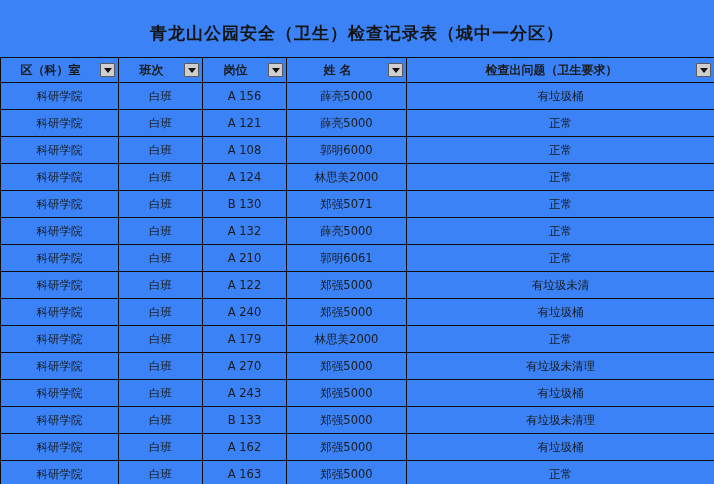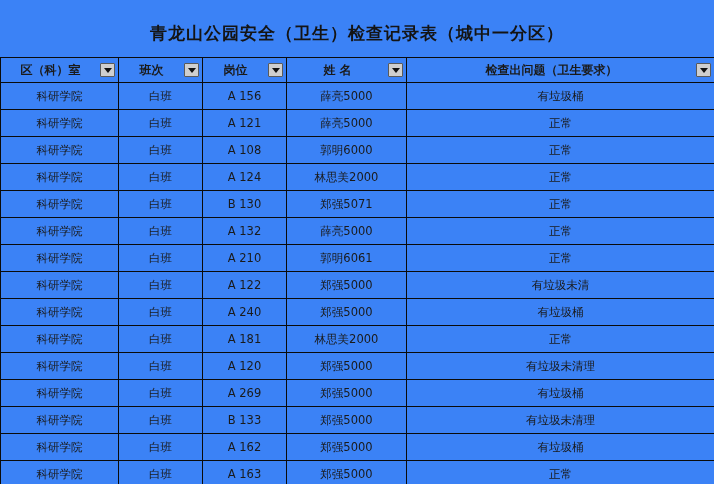--- a/index.html
+++ b/index.html
@@ -190,35 +190,35 @@
       <tr>
         <td>科研学院</td>
         <td>白班</td>
         <td>A 240</td>
         <td>郑强5000</td>
         <td>有垃圾桶</td>
       </tr>
       <tr>
         <td>科研学院</td>
         <td>白班</td>
-        <td>A 181</td>
+        <td>A 179</td>
         <td>林思美2000</td>
         <td>正常</td>
       </tr>
       <tr>
         <td>科研学院</td>
         <td>白班</td>
-        <td>A 120</td>
+        <td>A 270</td>
         <td>郑强5000</td>
         <td>有垃圾未清理</td>
       </tr>
       <tr>
         <td>科研学院</td>
         <td>白班</td>
-        <td>A 269</td>
+        <td>A 243</td>
         <td>郑强5000</td>
         <td>有垃圾桶</td>
       </tr>
       <tr>
         <td>科研学院</td>
         <td>白班</td>
         <td>B 133</td>
         <td>郑强5000</td>
         <td>有垃圾未清理</td>
       </tr>

